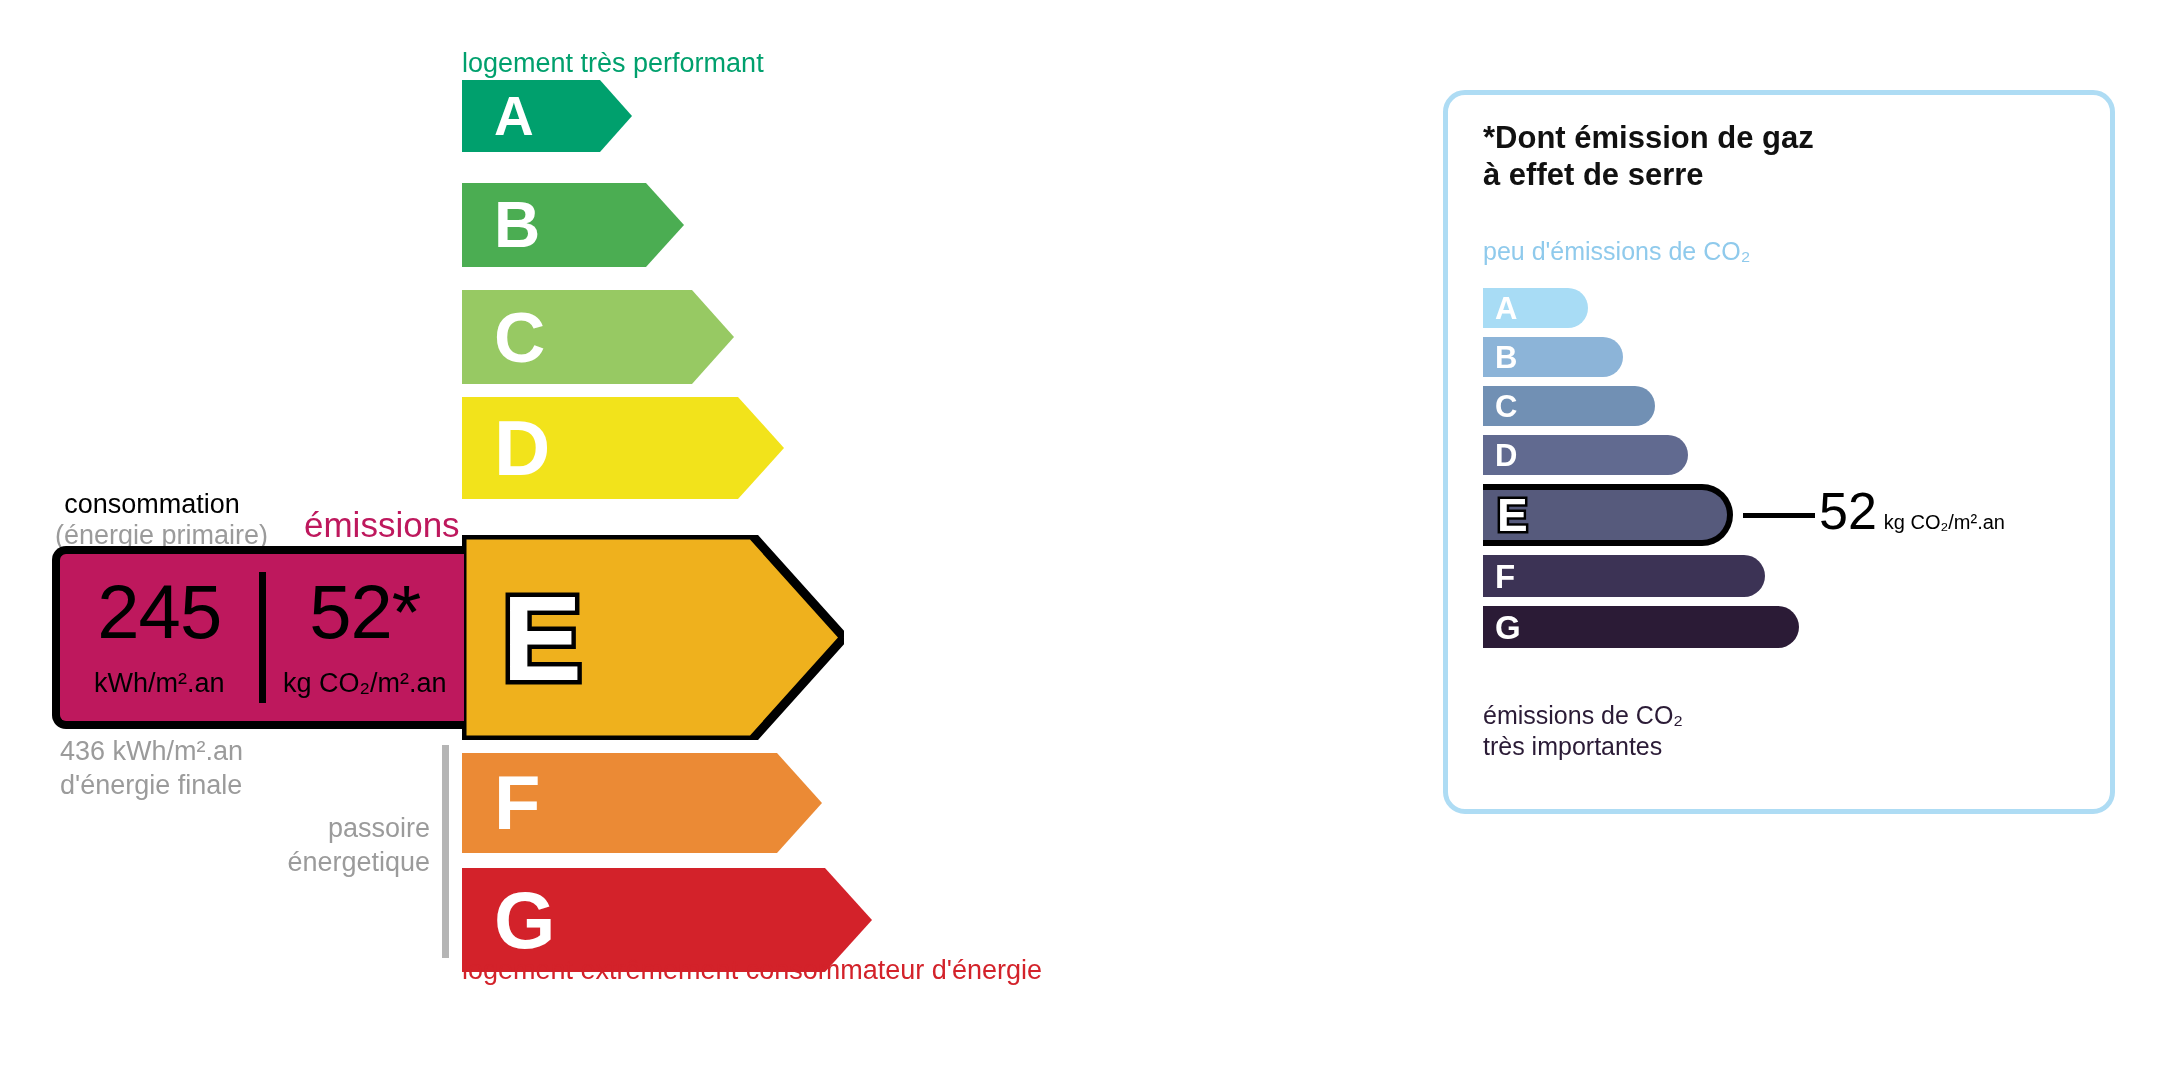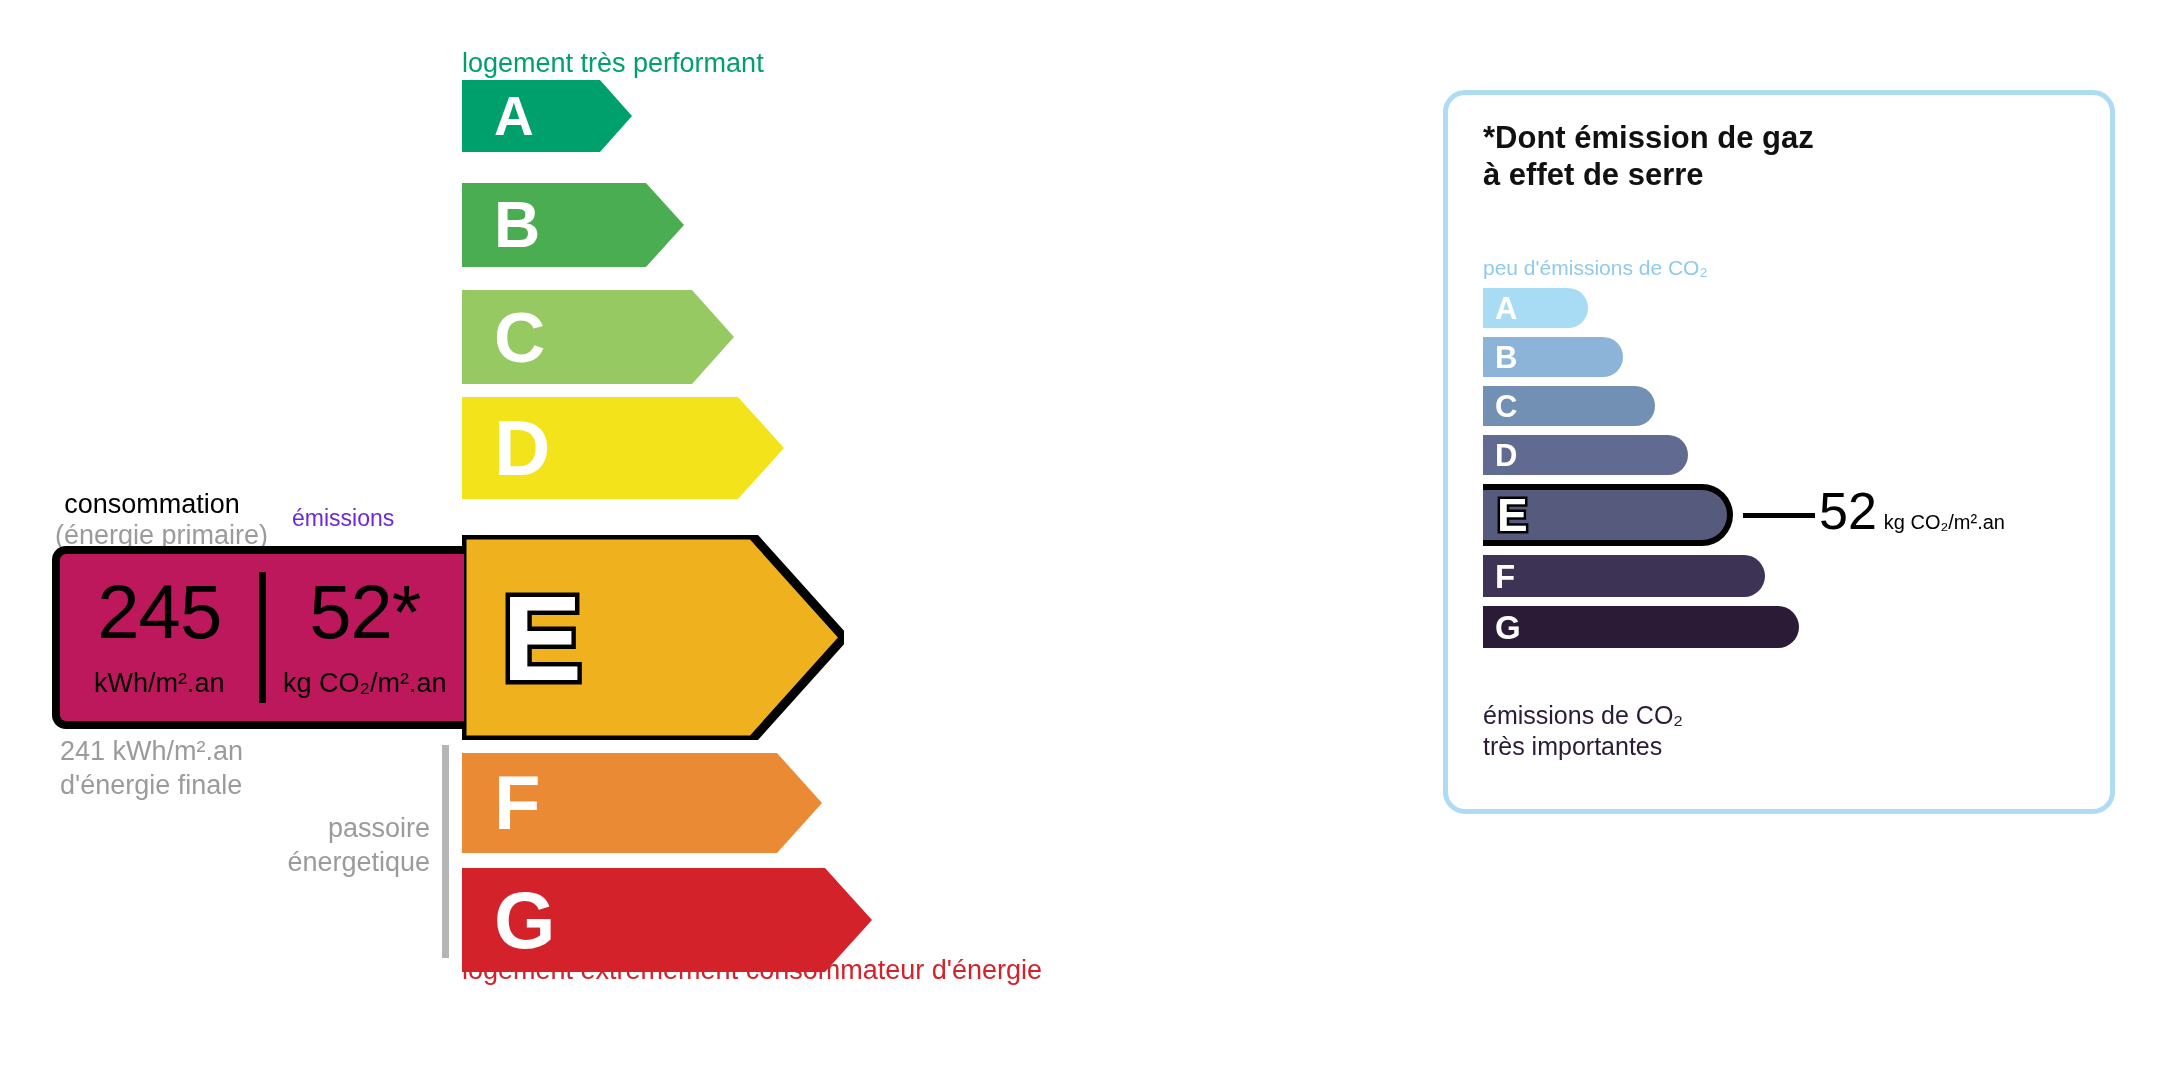--- a/index.html
+++ b/index.html
@@ -59,22 +59,22 @@
 
   .label-consommation{
     position:absolute;left:52px;top:489px;width:200px;
     text-align:center;font-size:27px;color:#000;white-space:nowrap;
   }
   .label-energie-primaire{
     position:absolute;left:38px;top:520px;width:230px;
     text-align:right;font-size:27px;color:#9b9b9b;white-space:nowrap;
   }
   .label-emissions{
-    position:absolute;left:292px;top:505px;
-    font-size:23px;color:#6d28d9;white-space:nowrap;
+    position:absolute;left:304px;top:505px;
+    font-size:35px;color:#be185d;white-space:nowrap;
   }
   .label-finale{
     position:absolute;left:60px;top:735px;
     font-size:27px;color:#9b9b9b;line-height:1.25;
   }
   .label-passoire{
     position:absolute;left:140px;top:812px;width:290px;
     text-align:right;font-size:27px;color:#9b9b9b;line-height:1.25;
   }
   #passoire-bar{
@@ -87,22 +87,22 @@
     position:absolute;left:1443px;top:90px;
     width:672px;height:724px;
     border:5px solid #AEDCF4;border-radius:22px;
     background:#ffffff;box-sizing:border-box;
   }
   #co2-title{
     position:absolute;left:35px;top:25px;
     font-size:31px;font-weight:bold;color:#111;line-height:1.18;
   }
   #co2-top-caption{
-    position:absolute;left:35px;top:161px;
-    font-size:21px;color:#8FCAEC;white-space:nowrap;
+    position:absolute;left:35px;top:142px;
+    font-size:25px;color:#8FCAEC;white-space:nowrap;
   }
   #co2-bottom-caption{
     position:absolute;left:35px;top:605px;
     font-size:25px;color:#2B1B36;line-height:1.22;
   }
   .co2bar{
     position:absolute;left:35px;height:41px;
     border-radius:0 21px 21px 0;
     display:flex;align-items:center;
   }
@@ -193,21 +193,21 @@
         <div class="unit">kWh/m².an</div>
       </div>
       <div class="divider"></div>
       <div class="half">
         <div class="big-num">52*</div>
         <div class="unit">kg CO₂/m².an</div>
       </div>
     </div>
 
     <div class="label-finale">
-      <div>241 kWh/m².an</div>
+      <div>436 kWh/m².an</div>
       <div>d'énergie finale</div>
     </div>
 
     <div class="label-passoire">
       <div>passoire</div>
       <div>énergetique</div>
     </div>
     <div id="passoire-bar"></div>
   </div>
 

